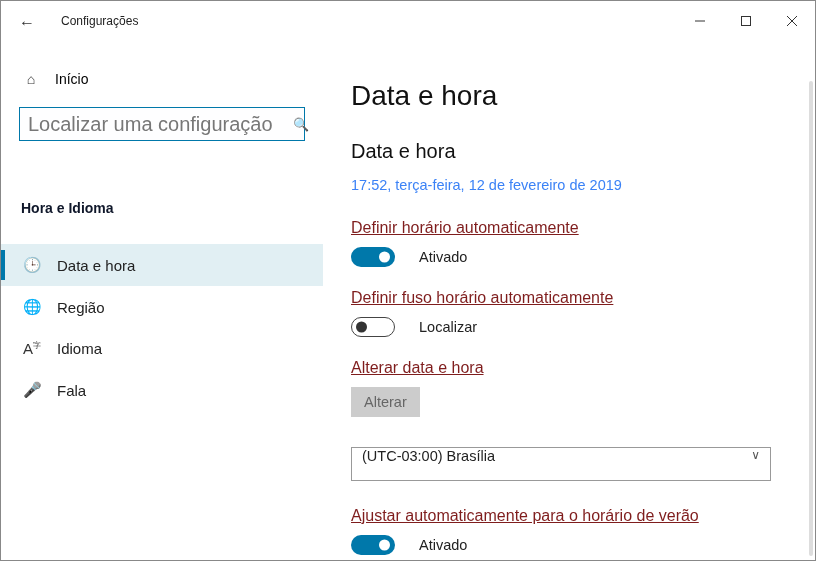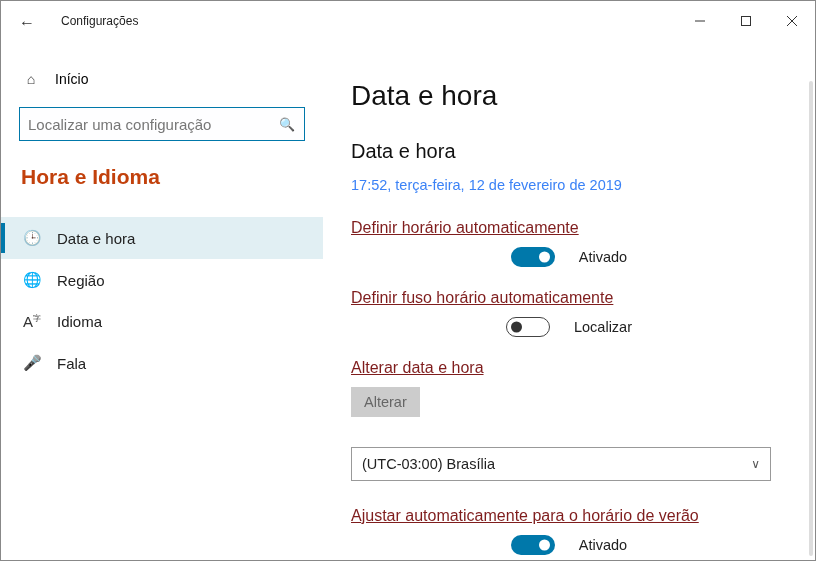--- a/index.html
+++ b/index.html
@@ -34,27 +34,27 @@
     display:flex; align-items:center; gap:16px; padding:10px 20px 10px 22px;
     cursor:pointer; font-size:14px;
   }
   .home-row .icon { width:16px; text-align:center; color:#333; }
   .search-wrap { padding:10px 18px 18px 18px; }
   .search-box {
     width:100%; height:34px; border:1px solid #0078aa; background:#fefeff;
     display:flex; align-items:center; padding:0 8px; position:relative;
   }
   .search-input {
-    flex:1; border:none; outline:none; font-size:15px; color:#666; background:transparent;
+    flex:1; border:none; outline:none; font-size:20px; color:#666; background:transparent;
     padding:0;
   }
   .search-input::placeholder { color:#777; }
   .search-icon { color:#167fa6; font-size:13px; }
   .group-title {
-    font-size:21px; font-weight:600; padding:6px 20px 14px 20px; color:#c2410c;
+    font-size:14px; font-weight:600; padding:6px 20px 14px 20px; color:#0f172a;margin-top:35px;
   }
   .nav { margin-top:14px; }
   .nav-item {
     display:flex; align-items:center; gap:16px; padding:12px 20px 12px 22px;
     font-size:15px; color:#222; cursor:pointer; position:relative;
   }
   .nav-item.selected { background:#e1eff3; }
   .nav-item.selected::before {
     content:""; position:absolute; left:0; top:6px; bottom:6px; width:4px; background:#0078aa;
   }
@@ -62,21 +62,21 @@
 
   
   .content {
     flex:1; padding:20px 28px 0 28px; overflow:hidden; position:relative;
   }
   .page-title { font-size:28px; font-weight:400; color:#111; margin-bottom:28px; }
   .section-title { font-size:20px; font-weight:400; color:#111; margin-bottom:14px; }
   .datetime-line { font-size:14.5px; color:#3b82f6; margin-bottom:26px; }
   .setting-block { margin-bottom:22px; }
   .setting-label { font-size:16px; color:#7f1d1d; margin-bottom:10px;text-decoration:underline; }
-  .toggle-row { display:flex; align-items:center; gap:24px;justify-content:center; }
+  .toggle-row { display:flex; align-items:center; gap:24px; }
   .toggle {
     width:44px; height:20px; border-radius:20px; position:relative; cursor:pointer;
     border:1px solid transparent;
   }
   .toggle.on { background:#0078aa; }
   .toggle.on::after {
     content:""; position:absolute; width:11px; height:11px; background:#fff; border-radius:50%;
     right:4px; top:50%; transform:translateY(-50%);
   }
   .toggle.off { background:#fff; border:1px solid #444; }
@@ -84,21 +84,21 @@
     content:""; position:absolute; width:11px; height:11px; background:#333; border-radius:50%;
     left:4px; top:50%; transform:translateY(-50%);
   }
   .toggle-state { font-size:14.5px; color:#222; }
   .btn-change {
     display:inline-block; padding:7px 13px; background:#ccc; color:#666;
     font-size:14.5px; border:none; cursor:default;
   }
   .tz-select {
     width:100%; max-width:420px; height:34px; border:1px solid #999; background:#fff;
-    display:flex; align-items:center; justify-content:space-between; padding:0 10px;
+    display:flex; align-items:flex-start; justify-content:space-between; padding:0 10px;
     font-size:14.5px; color:#222; cursor:pointer;
   }
   .tz-chevron { color:#555; font-size:12px; }
   .scrollbar-stub {
     position:absolute; right:2px; top:40px; bottom:4px; width:4px; background:#ddd; border-radius:2px;
   }
 </style>
 </head>
 <body>
 

